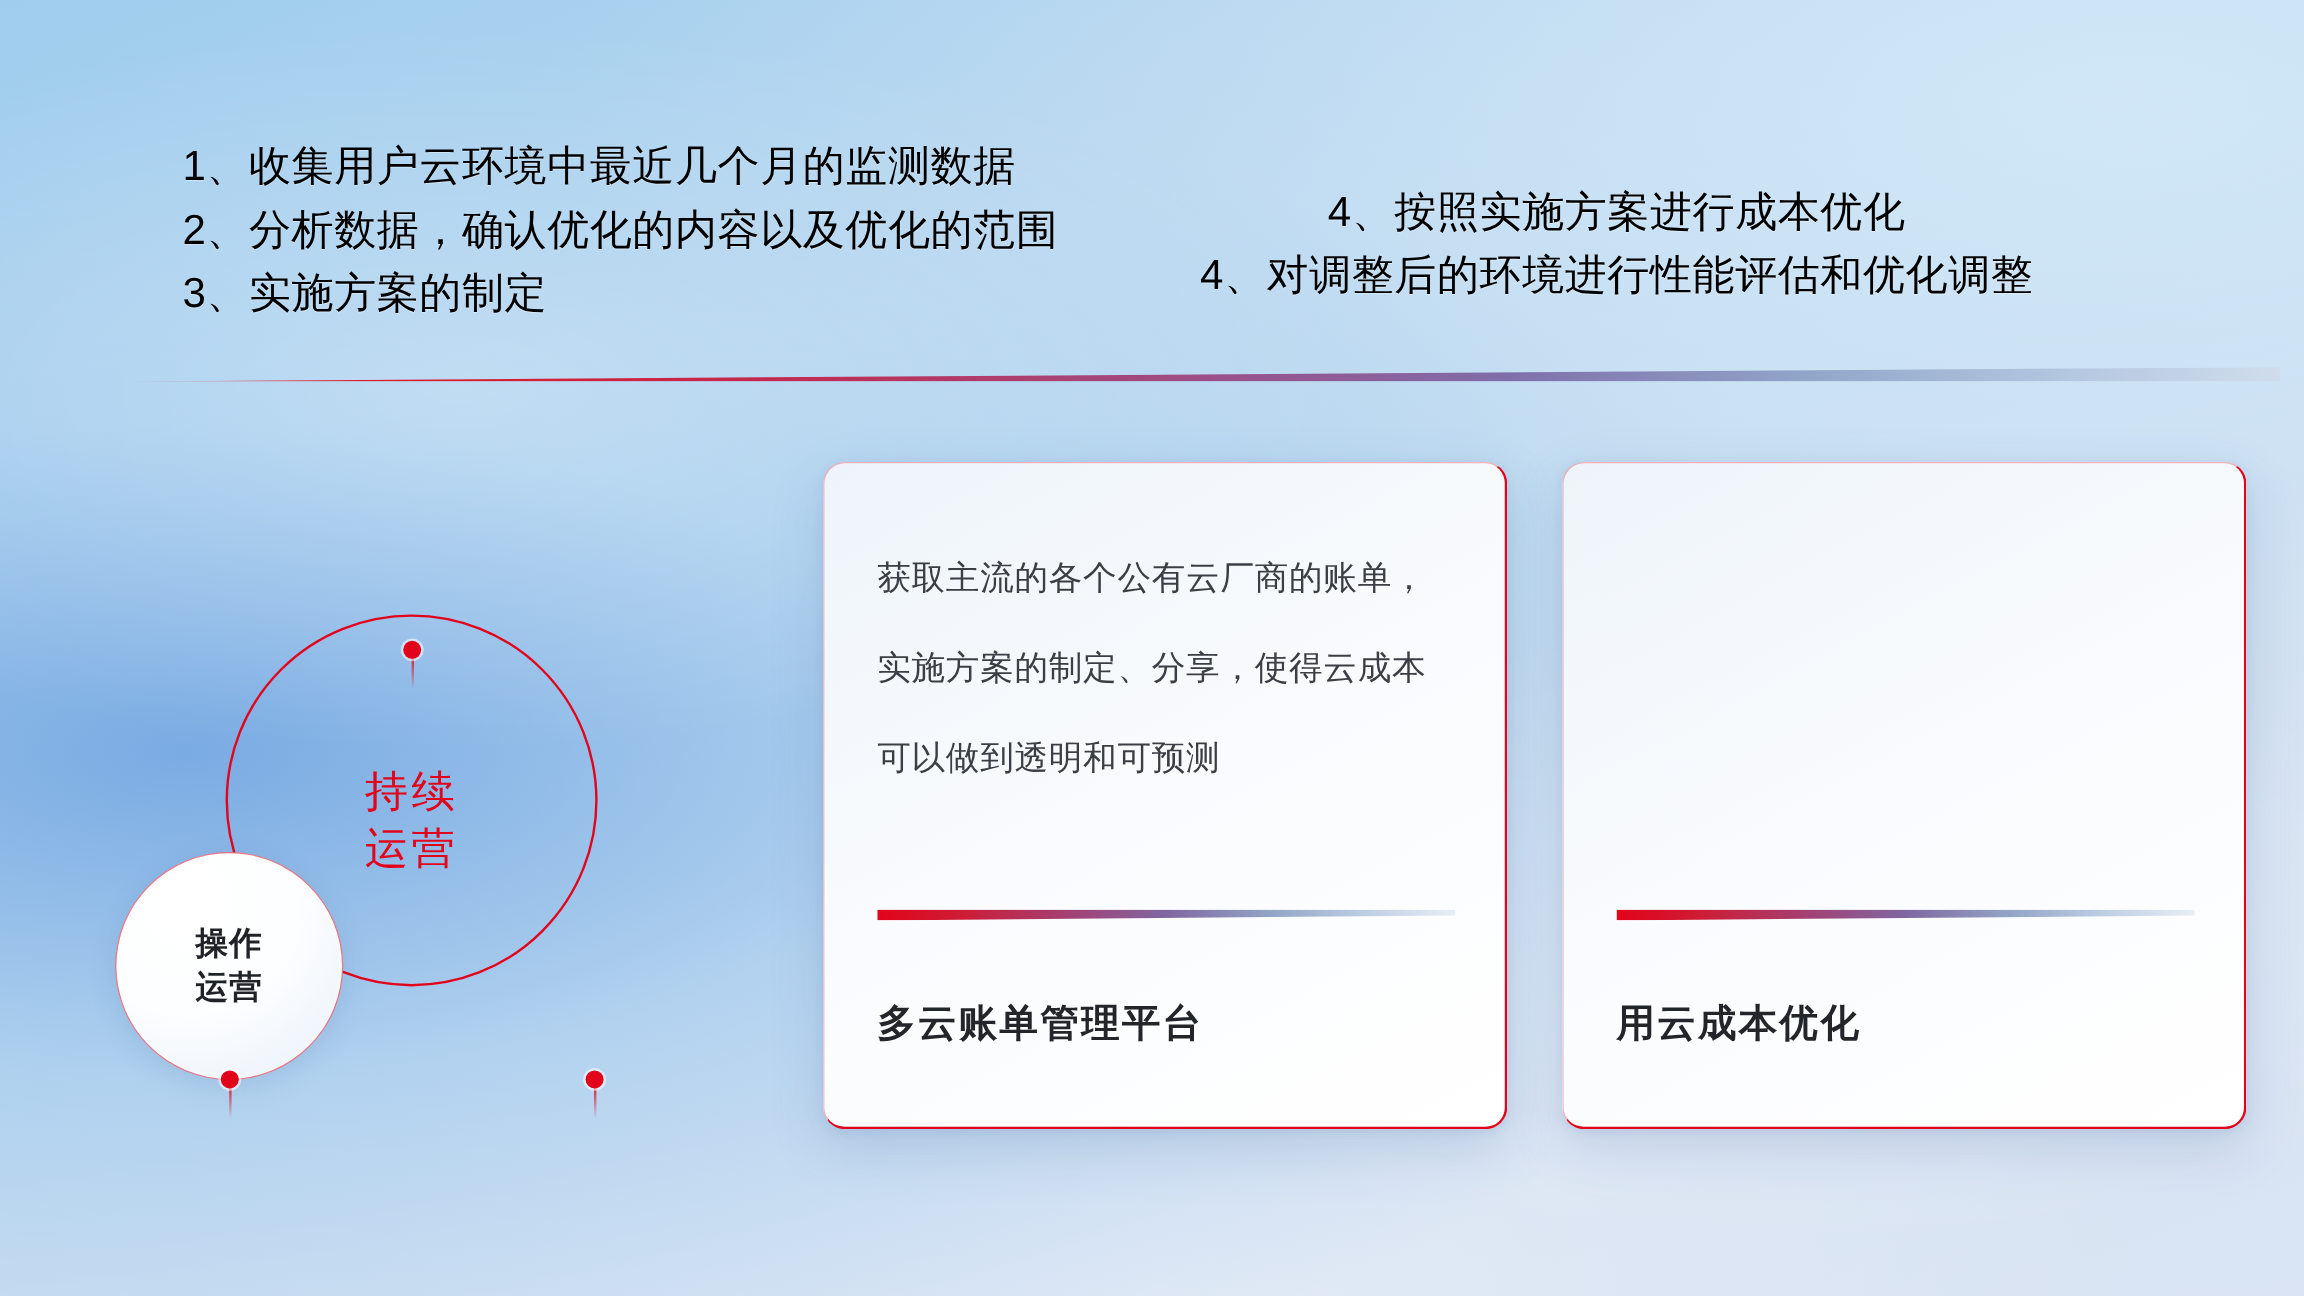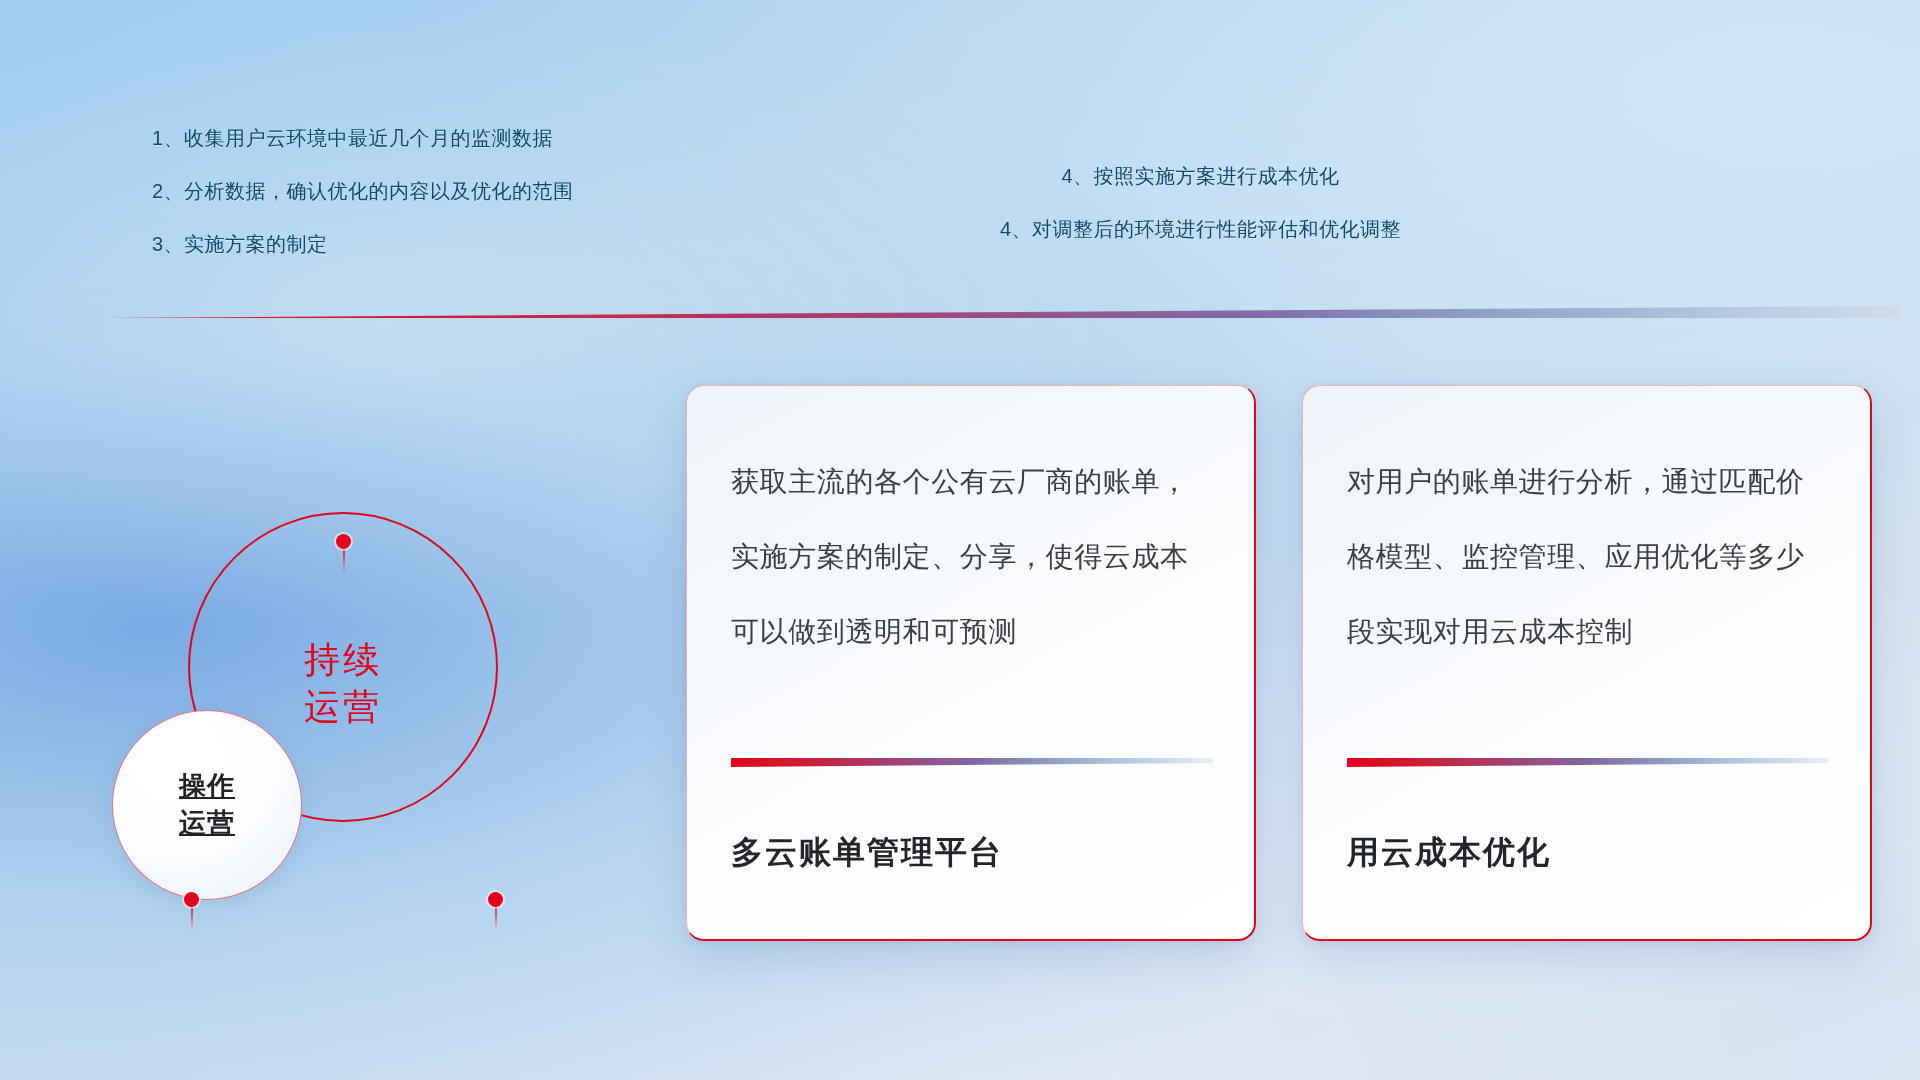--- a/index.html
+++ b/index.html
@@ -29,22 +29,22 @@
       radial-gradient(45% 35% at 78% 72%, rgba(255,255,255,0.25) 0%, rgba(255,255,255,0) 70%);
     mix-blend-mode: screen;
   }
 
   
   #steps { position: absolute; left: 0; top: 0; width: 1920px; height: 300px; }
   .step-col { position: absolute; }
   #steps-left  { left: 152px; top: 112px; }
   #steps-right { left: 1000px; top: 150px; text-align: center; }
   .step-line {
-    color: #0c4a6e;
-    font-size: 20px;
+    color: #000000;
+    font-size: 35px;
     letter-spacing: 0.5px;
     line-height: 53px;
     white-space: nowrap;
     text-shadow: 0 1px 0 rgba(255,255,255,0.35);
   }
 
   
   #top-divider {
     position: absolute; left: 104px; top: 306px;
     width: 1796px; height: 12px;
@@ -82,21 +82,21 @@
     display: flex; flex-direction: column;
     align-items: center; justify-content: center;
     color: #1f2327;
     font-size: 27px;
     font-weight: 700;
     line-height: 37px;
     letter-spacing: 1px;
     text-align: center;
   }
   #node-top    { left: 152px; top: 0px;   width: 190px; height: 190px; }
-  #node-left   { left: 16px;   top: 358px; width: 190px; height: 190px; text-decoration: underline; }
+  #node-left   { left: 0px;   top: 358px; width: 190px; height: 190px; }
   #node-right  { left: 304px; top: 358px; width: 190px; height: 190px; }
 
   .node-line { display: block; }
 
   #center-label {
     position: absolute;
     left: 92px; top: 176px;
     width: 310px; height: 310px;
     display: flex; flex-direction: column;
     align-items: center; justify-content: center;
@@ -225,16 +225,15 @@
 
 </div>
 
 <div class="card" id="card-1">
   <div class="card-body">获取主流的各个公有云厂商的账单，实施方案的制定、分享，使得云成本可以做到透明和可预测</div>
   <div class="card-rule"></div>
   <div class="card-title">多云账单管理平台</div>
 </div>
 
 <div class="card" id="card-2">
-  <div class="card-body">对用户的账单进行分析，通过匹配价格模型、监控管理、应用优化等多少段实现对用云成本控制</div>
   <div class="card-rule"></div>
   <div class="card-title">用云成本优化</div>
 </div>
 
 </body></html>

